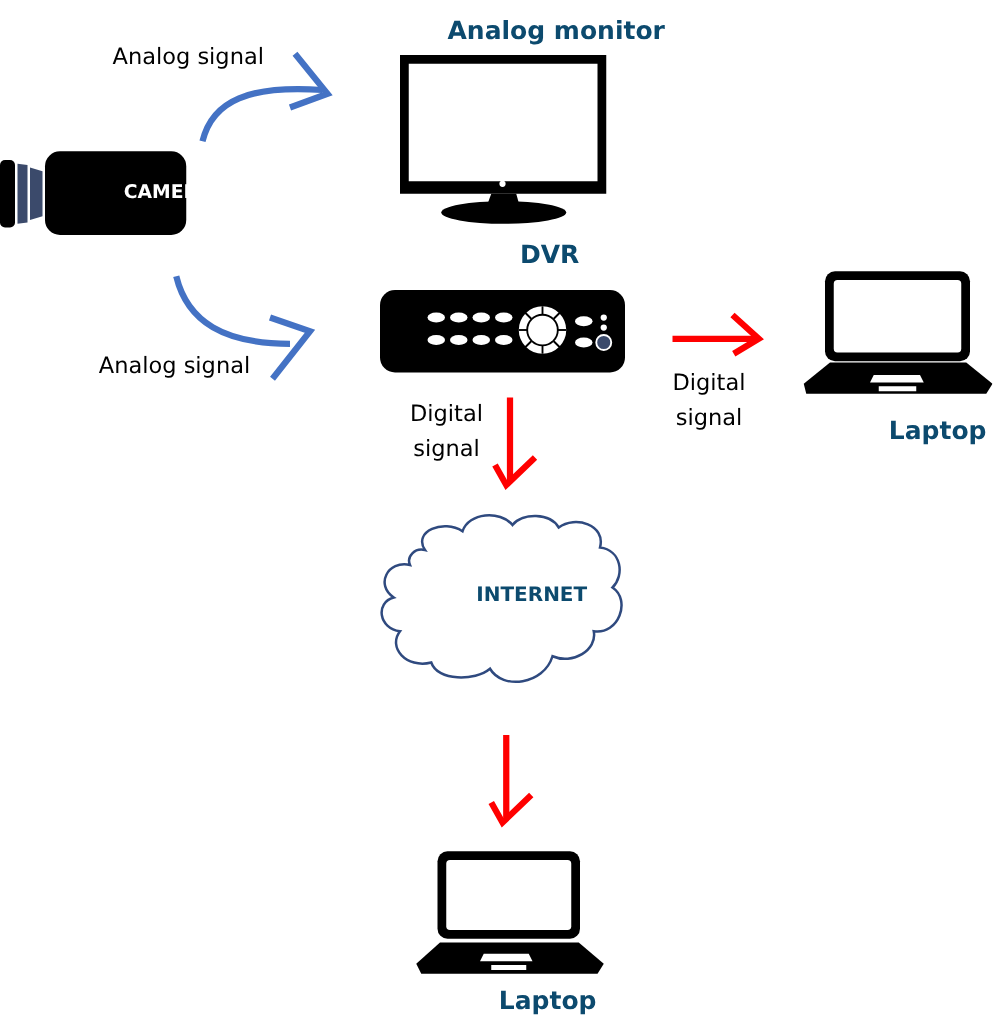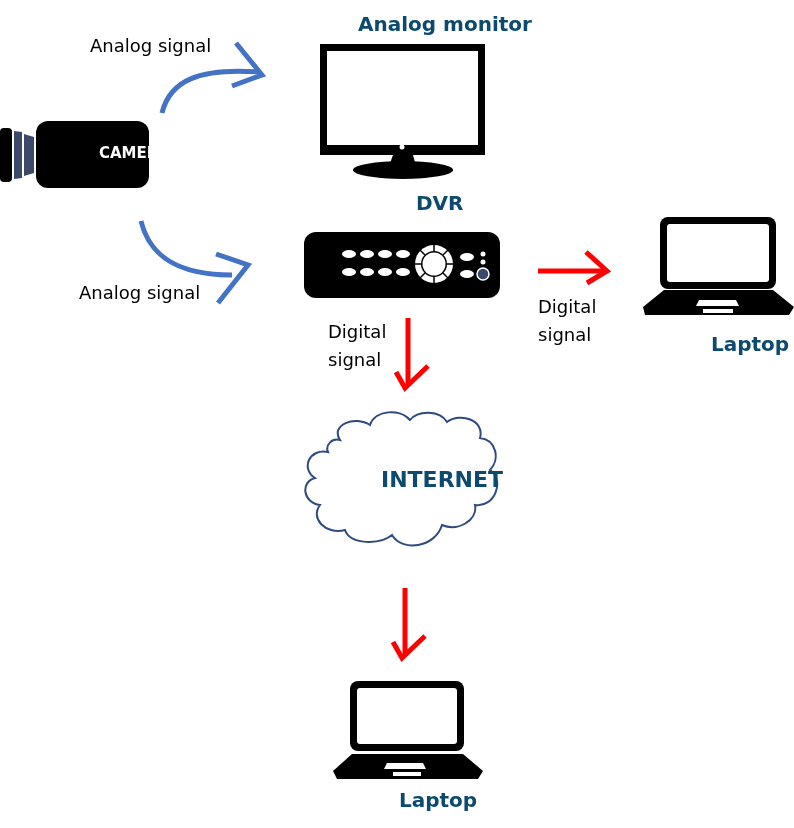--- a/index.html
+++ b/index.html
@@ -1,20 +1,20 @@
 <!DOCTYPE html>
 <html><head>
 <meta charset="utf-8">
 <style>
   html, body { margin: 0; padding: 0; background: #ffffff; }
   body { width: 794px; height: 828px; position: relative; overflow: hidden; font-family: "Liberation Sans", sans-serif; }
   .lbl { position: absolute; color: #000000; font-size: 19px; font-family: "DejaVu Sans", sans-serif; line-height: 1.4; white-space: nowrap; }
   .bold { font-weight: bold; color: #0c4a6e; font-size: 20px; margin-left: 35px; }
   svg.layer { position: absolute; left: 0; top: 0; }
-  .center { }
+  .center { text-align: center; }
 </style>
 </head>
 <body>
 
 <svg class="layer" width="794" height="828" viewBox="0 0 794 828" xmlns="http://www.w3.org/2000/svg">
 
   <g>
     <rect x="0" y="128" width="12" height="54" rx="4" fill="#000"></rect>
     <polygon points="14,131 22,132 22,178 14,179" fill="#3B4A6B"></polygon>
     <polygon points="24,134 34,137 34,173 24,176" fill="#3B4A6B"></polygon>
@@ -122,21 +122,21 @@
 </svg>
 
 <div class="lbl" style="left:56px; top:143px; color:#fff; font-weight:bold; font-size:15px; font-family:'DejaVu Sans', sans-serif;margin-left:43px;">CAMERA</div>
 
 <div class="lbl bold" style="left:323px; top:10px;">Analog monitor</div>
 
 <div class="lbl bold" style="left:381px; top:189px;">DVR</div>
 
 <div class="lbl bold" style="left:676px; top:330px;">Laptop</div>
 
-<div class="lbl bold" style="left:346px; top:465px; font-size:22px;">INTERNET</div>
+<div class="lbl bold" style="left:346px; top:465px; font-size:16px;">INTERNET</div>
 
 <div class="lbl bold" style="left:364px; top:786px;">Laptop</div>
 
 <div class="lbl" style="left:90px; top:33px; font-size:18px;">Analog signal</div>
 
 <div class="lbl" style="left:79px; top:280px; font-size:18px;">Analog signal</div>
 
 <div class="lbl center" style="left:538px; top:293px; font-size:18px; line-height:28px;">
   <div>Digital</div>
   <div>signal</div>

